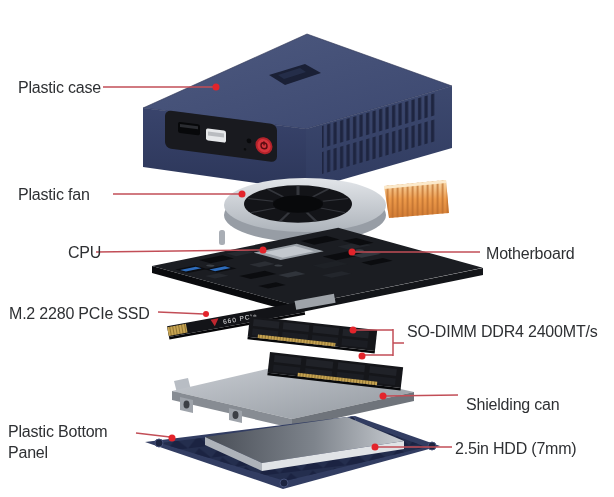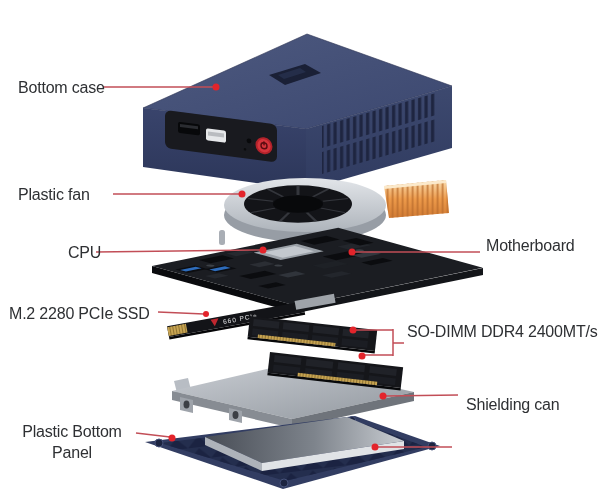--- a/index.html
+++ b/index.html
@@ -5,21 +5,21 @@
   html,body{margin:0;padding:0;background:#ffffff;}
   .stage{
     position:relative;width:614px;height:497px;background:#ffffff;overflow:hidden;
     font-family:"Liberation Sans", sans-serif;
   }
   .stage svg{position:absolute;left:0;top:0;}
   .label{
     position:absolute;color:#2e3033;font-size:16px;line-height:1.2;
     letter-spacing:-0.2px;white-space:nowrap;
   }
-  .label.wrap{white-space:normal;text-align:center;width:128px;line-height:1.3;}
+  .label.wrap{white-space:normal;width:128px;line-height:1.3;}
 </style>
 </head>
 <body>
 
 <div class="stage">
 
 <svg width="614" height="497" viewBox="0 0 614 497">
   <defs>
     <linearGradient id="topFace" x1="0" y1="0" x2="1" y2="1">
       <stop offset="0" stop-color="#4d597f"></stop>
@@ -250,22 +250,23 @@
     <circle cx="206" cy="314" r="3"></circle>
     <circle cx="172" cy="438" r="3.5"></circle>
     <circle cx="352" cy="252" r="3.5"></circle>
     <circle cx="353" cy="330" r="3.5"></circle>
     <circle cx="362" cy="356" r="3.5"></circle>
     <circle cx="383" cy="396" r="3.5"></circle>
     <circle cx="375" cy="447" r="3.5"></circle>
   </g>
 </svg>
 
-<div class="label" style="left:18px;top:78px">Bottom case</div>
+<div class="label" style="left:18px;top:78px">Plastic case</div>
 <div class="label" style="left:18px;top:185px">Plastic fan</div>
 <div class="label" style="left:68px;top:243px">CPU</div>
 <div class="label" style="left:9px;top:304px">M.2 2280 PCIe SSD</div>
 <div class="label wrap" style="left:8px;top:422px">Plastic Bottom Panel</div>
-<div class="label" style="left:486px;top:236px">Motherboard</div>
+<div class="label" style="left:486px;top:244px">Motherboard</div>
 <div class="label" style="left:407px;top:322px">SO-DIMM DDR4 2400MT/s</div>
 <div class="label" style="left:466px;top:395px">Shielding can</div>
+<div class="label" style="left:455px;top:439px">2.5in HDD (7mm)</div>
 
 </div>
 
 </body></html>

